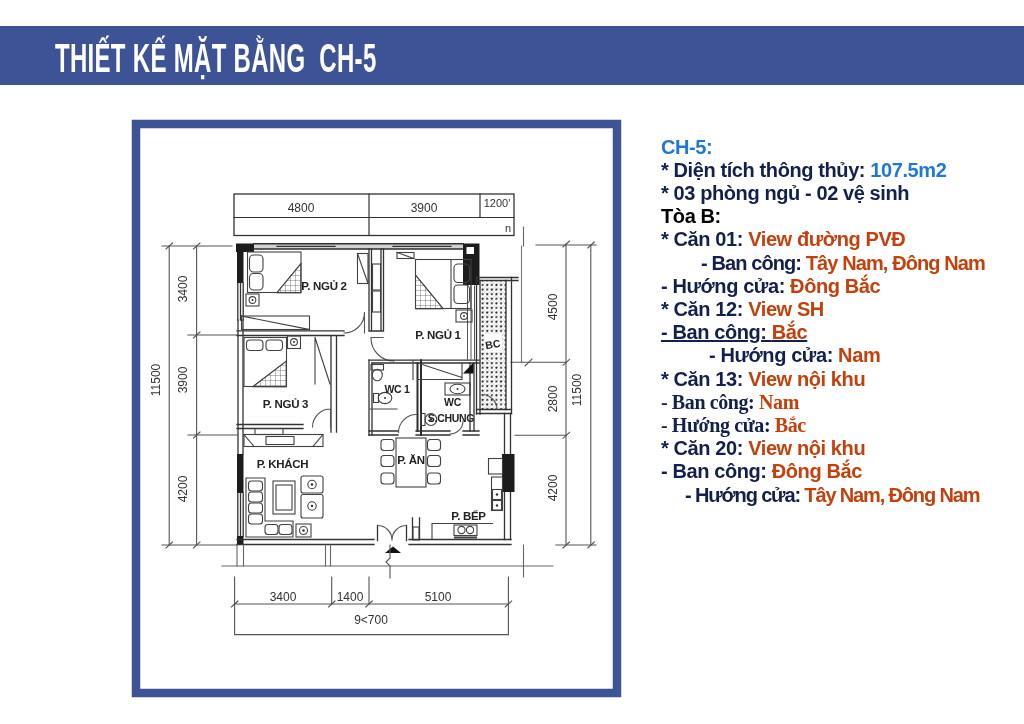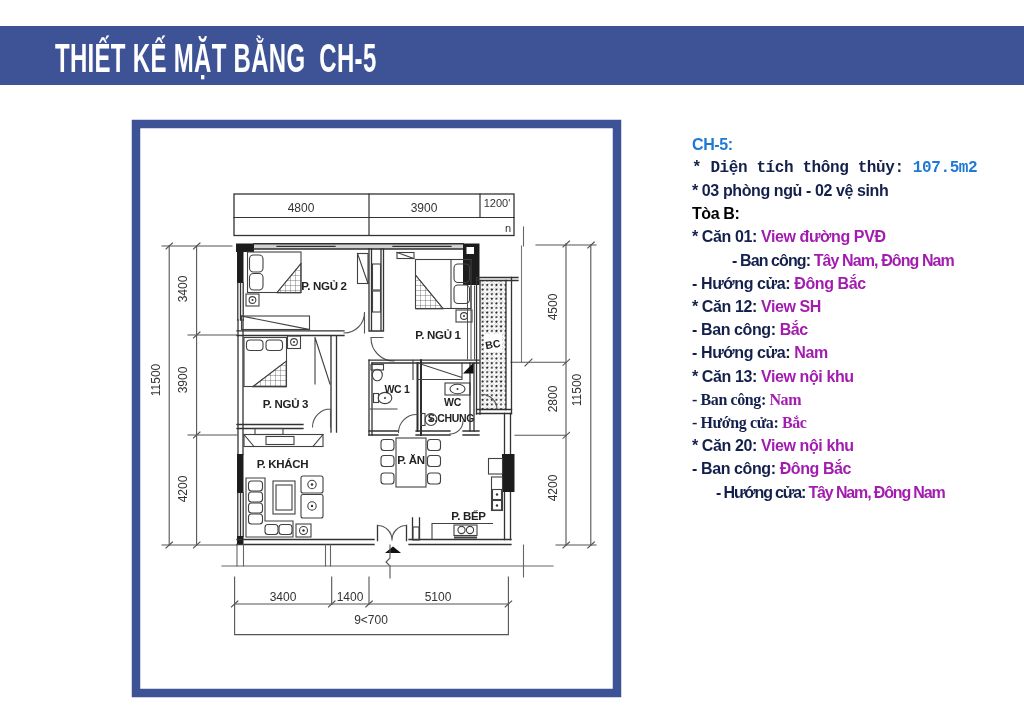--- a/index.html
+++ b/index.html
@@ -1,47 +1,47 @@
 <!DOCTYPE html>
 <html><head>
 <meta charset="utf-8">
 <style>
   html,body{margin:0;padding:0;background:#fff;width:1024px;height:724px;overflow:hidden;}
   body{font-family:"Liberation Sans", sans-serif;position:relative;}
-  .line{position:absolute;left:692px;font-size:16px;font-weight:bold;white-space:nowrap;color:#14204c;letter-spacing:-0.4px;}
-  .v{color:#a21caf;}
+  .line{position:absolute;left:661px;font-size:20px;font-weight:bold;white-space:nowrap;color:#14204c;letter-spacing:-0.4px;}
+  .v{color:#c2410c;}
   .b{color:#1f78d4;}
   .t{color:#000000;}
 </style>
 </head>
 <body>
 
 <div style="position:absolute;left:0;top:26px;width:1024px;height:59px;background:#3e5296;"></div>
 
 <div style="position:absolute;left:55px;top:36px;width:500px;color:#fff;font-size:40px;font-weight:bold;letter-spacing:0.5px;transform:scaleX(0.60);transform-origin:left center;white-space:nowrap;">THIẾT KẾ MẶT BẰNG&nbsp; CH-5</div>
 
 <div class="line b" style="top:135.6px;">CH-5:</div>
 
-<div class="line" style="top:158.8px;font-family:Liberation Mono, monospace;">* Diện tích thông thủy: <span class="b">107.5m2</span></div>
+<div class="line" style="top:158.8px;">* Diện tích thông thủy: <span class="b">107.5m2</span></div>
 
 <div class="line" style="top:182.0px;">* 03 phòng ngủ - 02 vệ sinh</div>
 
 <div class="line t" style="top:205.2px;">Tòa B:</div>
 
 <div class="line" style="top:228.4px;">* Căn 01: <span class="v">View đường PVĐ</span></div>
 
 <div class="line" style="top:251.6px;letter-spacing:-0.9px;margin-left:40px;">- Ban công: <span class="v">Tây Nam, Đông Nam</span></div>
 
 <div class="line" style="top:274.8px;">- Hướng cửa: <span class="v">Đông Bắc</span></div>
 
 <div class="line" style="top:298.0px;">* Căn 12: <span class="v">View SH</span></div>
 
-<div class="line" style="top:321.2px;">- Ban công: <span class="v">Bắc</span></div>
-
-<div class="line" style="top:344.4px;">- Hướng cửa: <span class="v">Nam</span></div>
+<div class="line" style="top:321.2px;text-decoration:underline;">- Ban công: <span class="v">Bắc</span></div>
+
+<div class="line" style="top:344.4px;margin-left:48px;">- Hướng cửa: <span class="v">Nam</span></div>
 
 <div class="line" style="top:367.6px;">* Căn 13: <span class="v">View nội khu</span></div>
 
 <div class="line" style="top:390.8px;font-family:Liberation Serif, serif;">- Ban công: <span class="v">Nam</span></div>
 
 <div class="line" style="top:414.0px;font-family:Liberation Serif, serif;">- Hướng cửa: <span class="v">Bắc</span></div>
 
 <div class="line" style="top:437.2px;">* Căn 20: <span class="v">View nội khu</span></div>
 
 <div class="line" style="top:460.4px;">- Ban công: <span class="v">Đông Bắc</span></div>

